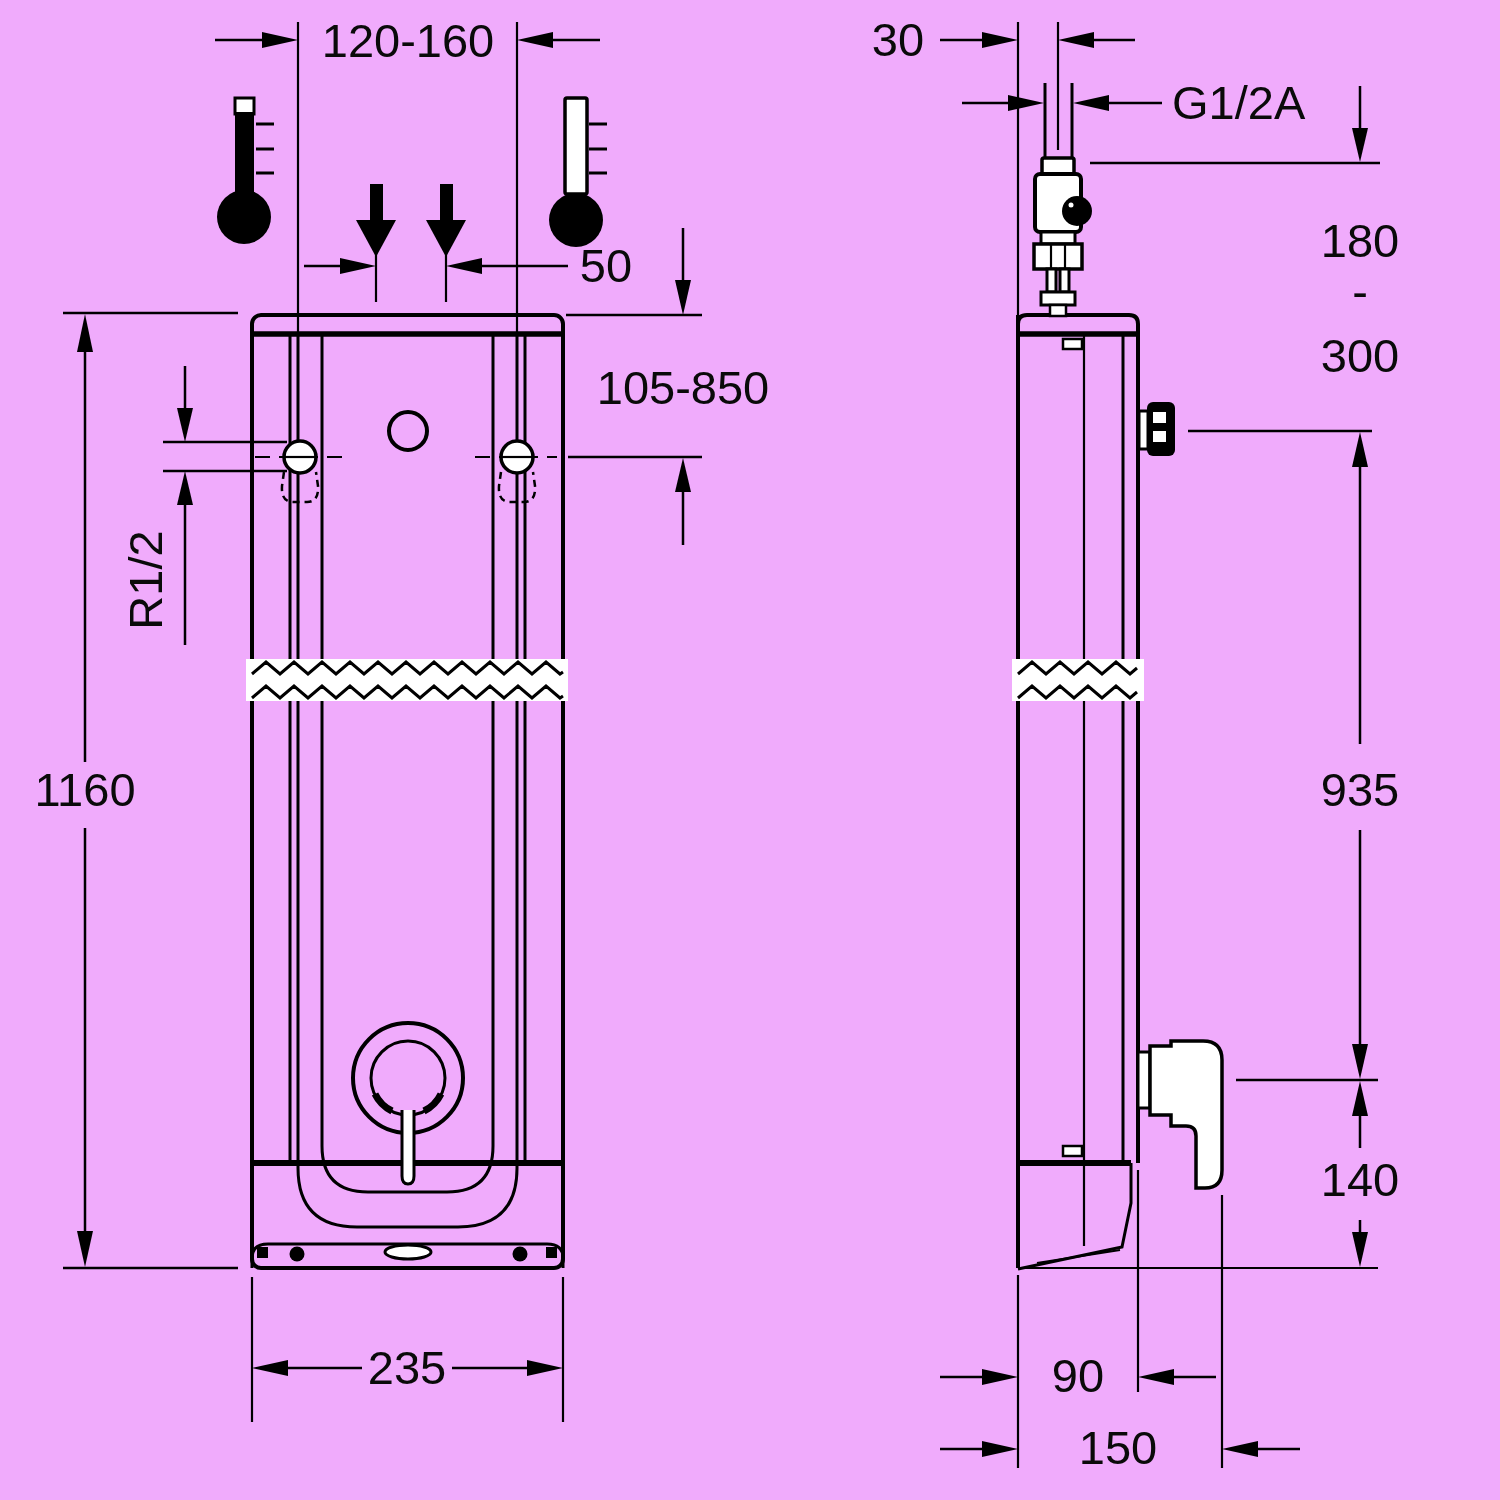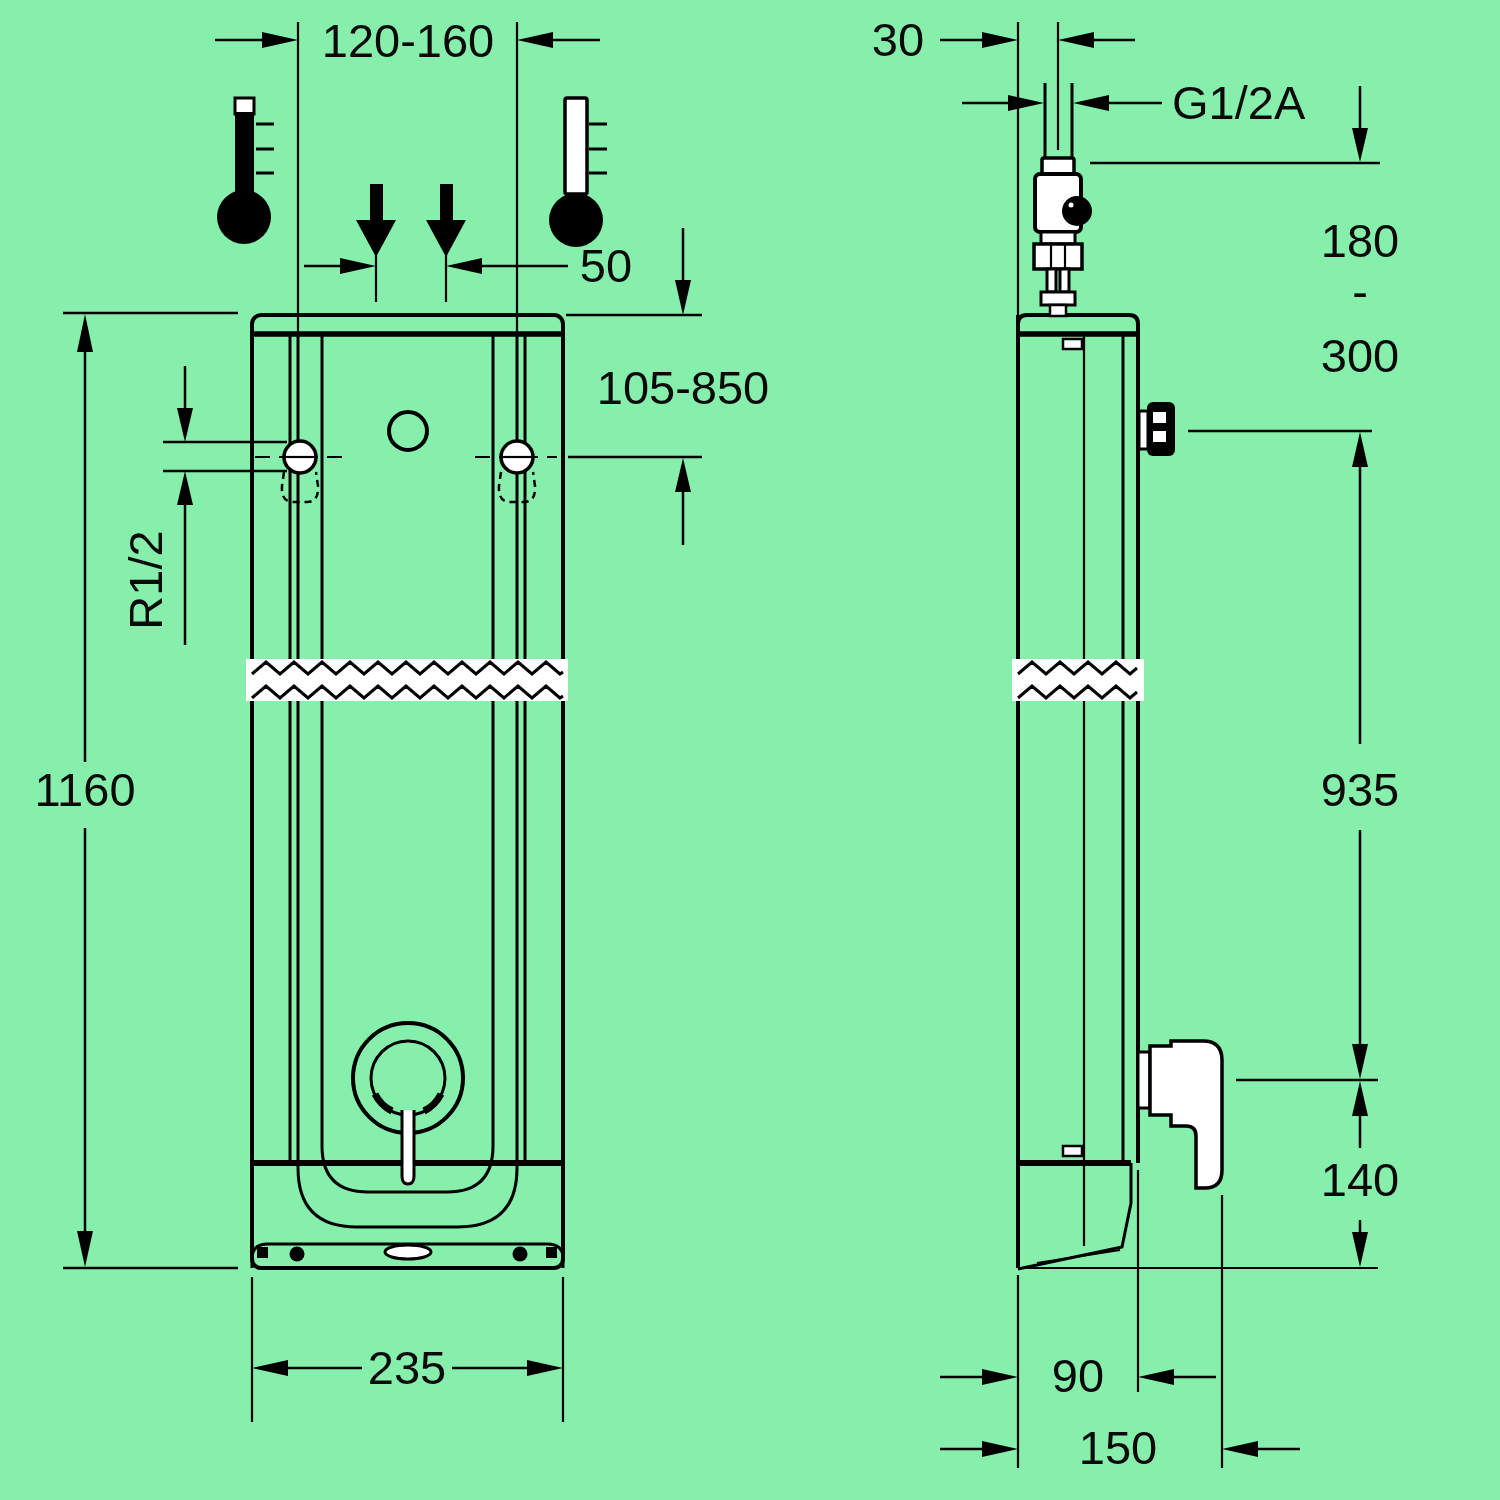--- a/index.html
+++ b/index.html
@@ -1,16 +1,16 @@
 <!DOCTYPE html>
 <html><head>
 <meta charset="utf-8">
 <style>
   html,body{margin:0;padding:0;background:#ffffff;}
-  .stage{width:1500px;height:1500px;background:#86efac;position:relative;overflow:hidden;}
+  .stage{width:1500px;height:1500px;background:#f0abfc;position:relative;overflow:hidden;}
   svg{display:block;}
   .ln{stroke:#000;fill:none;stroke-width:3;}
   .ln2{stroke:#000;fill:none;stroke-width:2.2;}
   .ln25{stroke:#000;fill:none;stroke-width:2.5;}
   .ln4{stroke:#000;fill:none;stroke-width:4;}
   .ln55{stroke:#000;fill:none;stroke-width:5.5;}
   .ln6{stroke:#000;fill:none;stroke-width:6;}
   .ln7{stroke:#000;fill:none;stroke-width:7;}
   .fillb{fill:#000;stroke:none;}
   .fillw{fill:#fff;stroke:none;}

